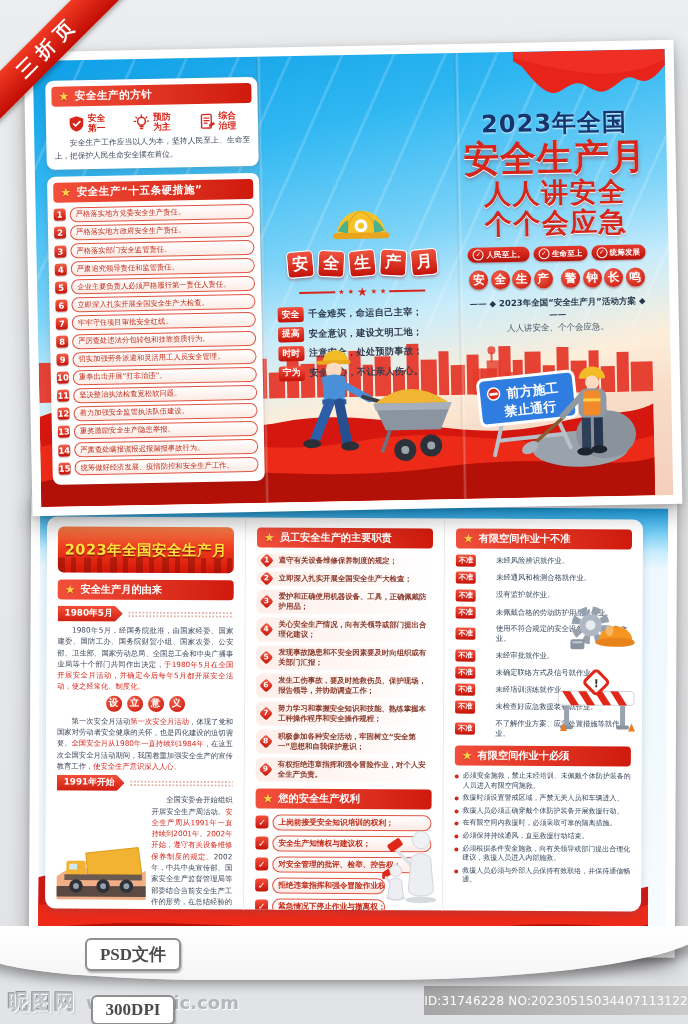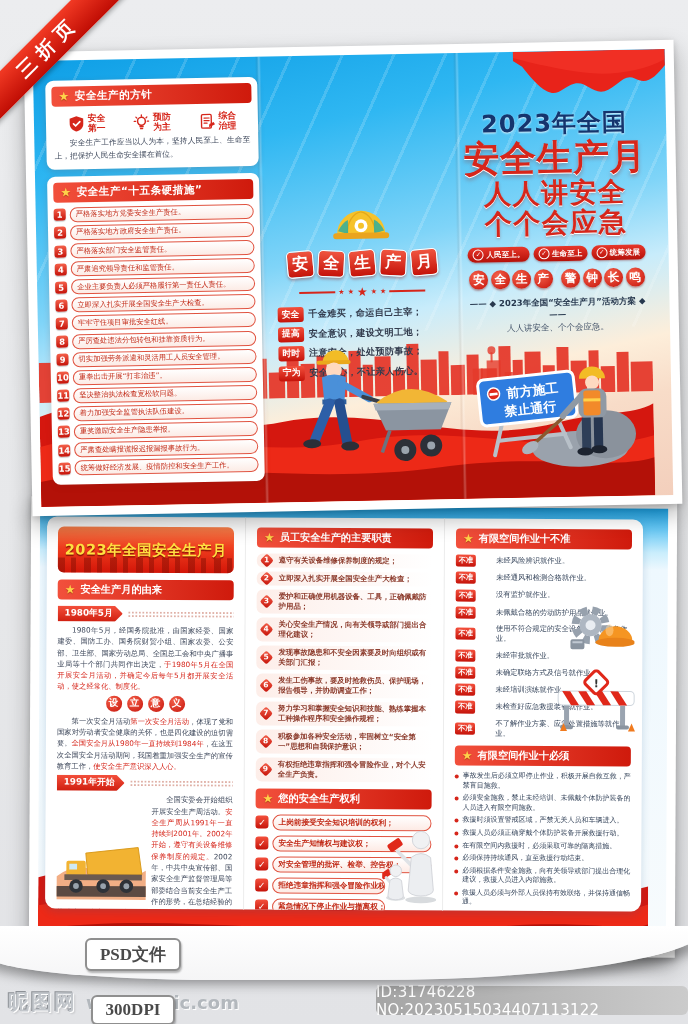--- a/index.html
+++ b/index.html
@@ -131,23 +131,23 @@
   .fbtn{border:2px solid #8f8f8f;border-radius:6px;padding:3px 13px;background:#fff;
     box-shadow:inset 0 0 0 2px #fff,1px 2px 2px rgba(0,0,0,.28);
     font-family:"Liberation Serif","DejaVu Serif",serif;font-size:17px;color:#4a4a4a;font-weight:bold;}
   .fnote{display:flex;align-items:center;gap:22px;font-family:"Liberation Serif","DejaVu Serif",serif;
     font-size:18px;color:#1d2430;font-weight:bold;}
   .fdot{width:12px;height:12px;border-radius:50%;background:#e01f10;}
   .wm{position:absolute;left:8px;top:988px;display:flex;align-items:baseline;gap:9px;z-index:11;}
   .wm-logo{font-size:21px;font-weight:900;color:#c2c6cb;letter-spacing:2px;
     text-shadow:1px 1px 0 #fff,-1px -1px 0 #8d9196,2px 2px 2px rgba(0,0,0,.12);}
   .wm-url{font-size:18px;font-weight:bold;color:#b3b8bd;text-shadow:1px 1px 0 #fff;}
-  .idbar{position:absolute;right:0;top:986px;width:312px;height:29px;z-index:11;
-    background:linear-gradient(90deg,#a5a5a5,#cbcbcb);color:#fff;font-size:15px;
-    display:flex;align-items:center;justify-content:center;letter-spacing:.2px;border-radius:6px;}
+  .idbar{position:absolute;right:0;top:986px;width:264px;height:29px;z-index:11;
+    background:linear-gradient(90deg,#a5a5a5,#cbcbcb);color:#fff;font-size:12px;
+    display:flex;align-items:center;justify-content:center;letter-spacing:.2px;}
 </style>
 </head>
 <body>
 
 <div class="canvas">
 
   <div class="sheet sheet-top">
     <div class="art art-top">
       <div class="streaks"></div>
       <svg class="flag" viewBox="0 0 150 52" preserveAspectRatio="none">
@@ -647,24 +647,20 @@
                 <span>不了解作业方案、应急处置措施等就作业。</span>
               </div>
             </div>
           <div class="h-bar2">
             <span class="star">★</span>
             <span>有限空间作业十必须</span>
           </div>
           <div id="must-list">
               <div class="must-row">
                 <span class="bullet"></span>
-                <span>事故发生后必须立即停止作业，积极开展自救互救，严禁盲目施救。</span>
-              </div>
-              <div class="must-row">
-                <span class="bullet"></span>
                 <span>必须安全施救，禁止未经培训、未佩戴个体防护装备的人员进入有限空间施救。</span>
               </div>
               <div class="must-row">
                 <span class="bullet"></span>
                 <span>救援时须设置警戒区域，严禁无关人员和车辆进入。</span>
               </div>
               <div class="must-row">
                 <span class="bullet"></span>
                 <span>救援人员必须正确穿戴个体防护装备开展救援行动。</span>
               </div>

